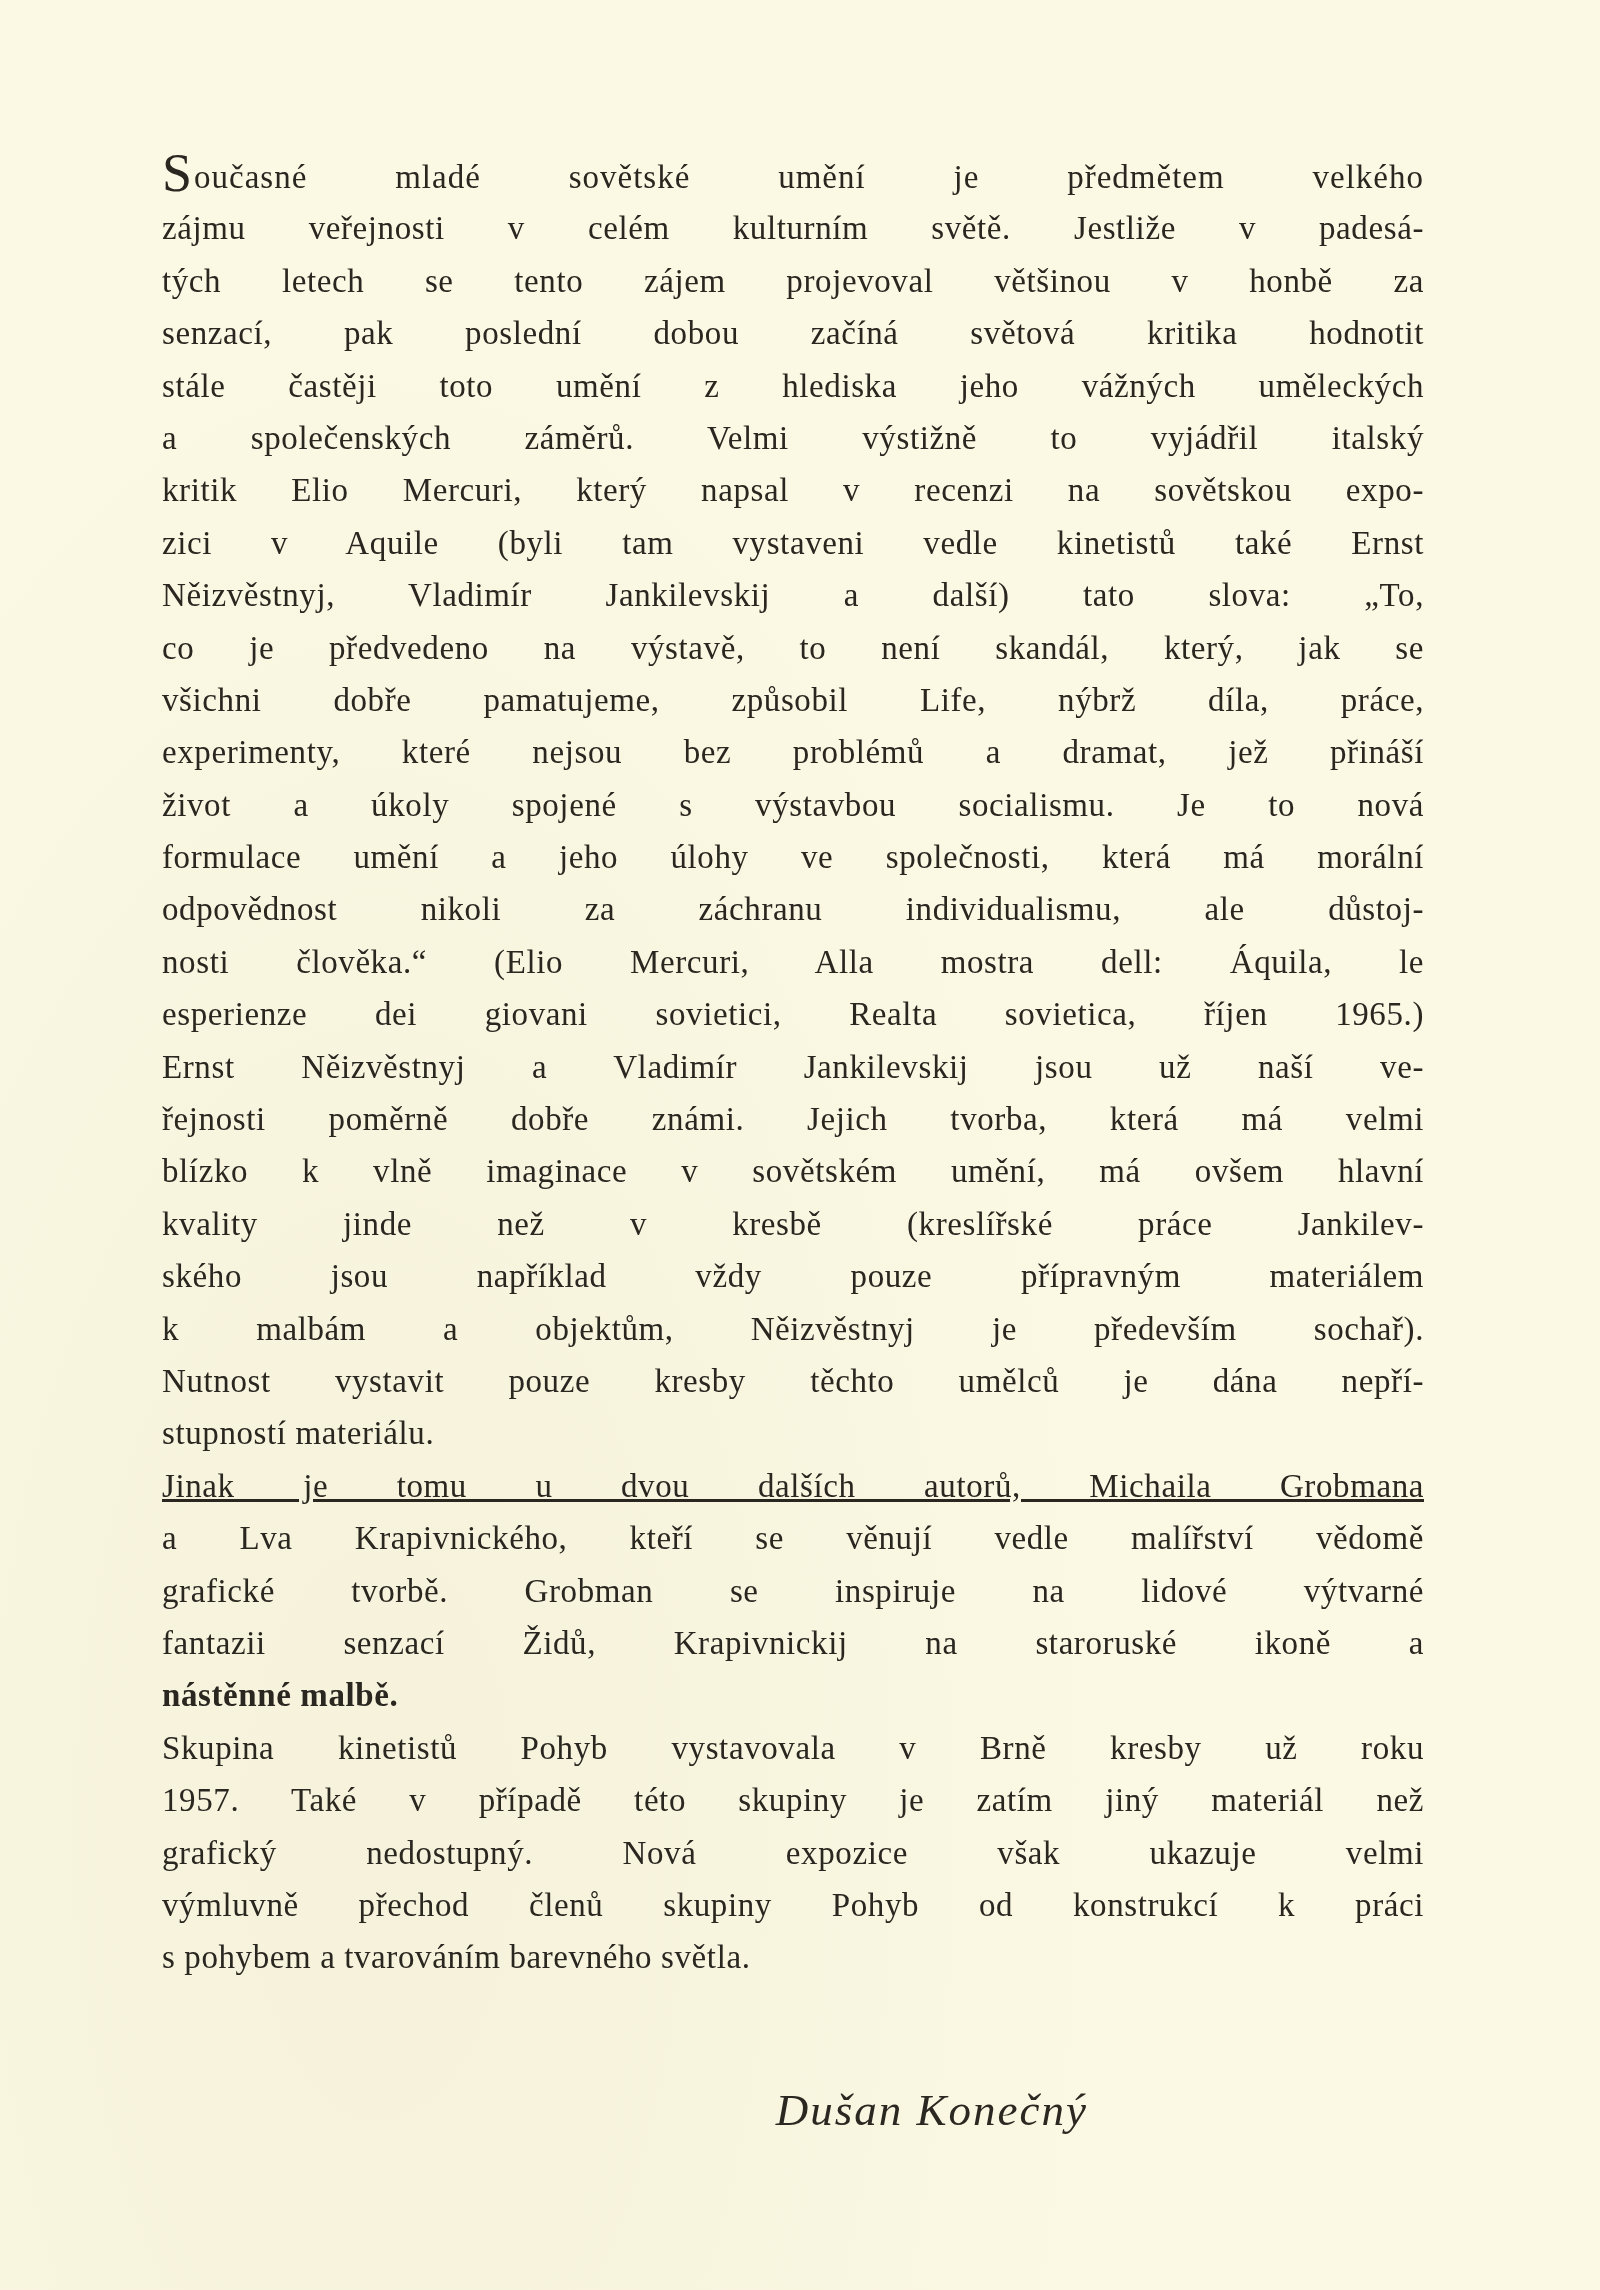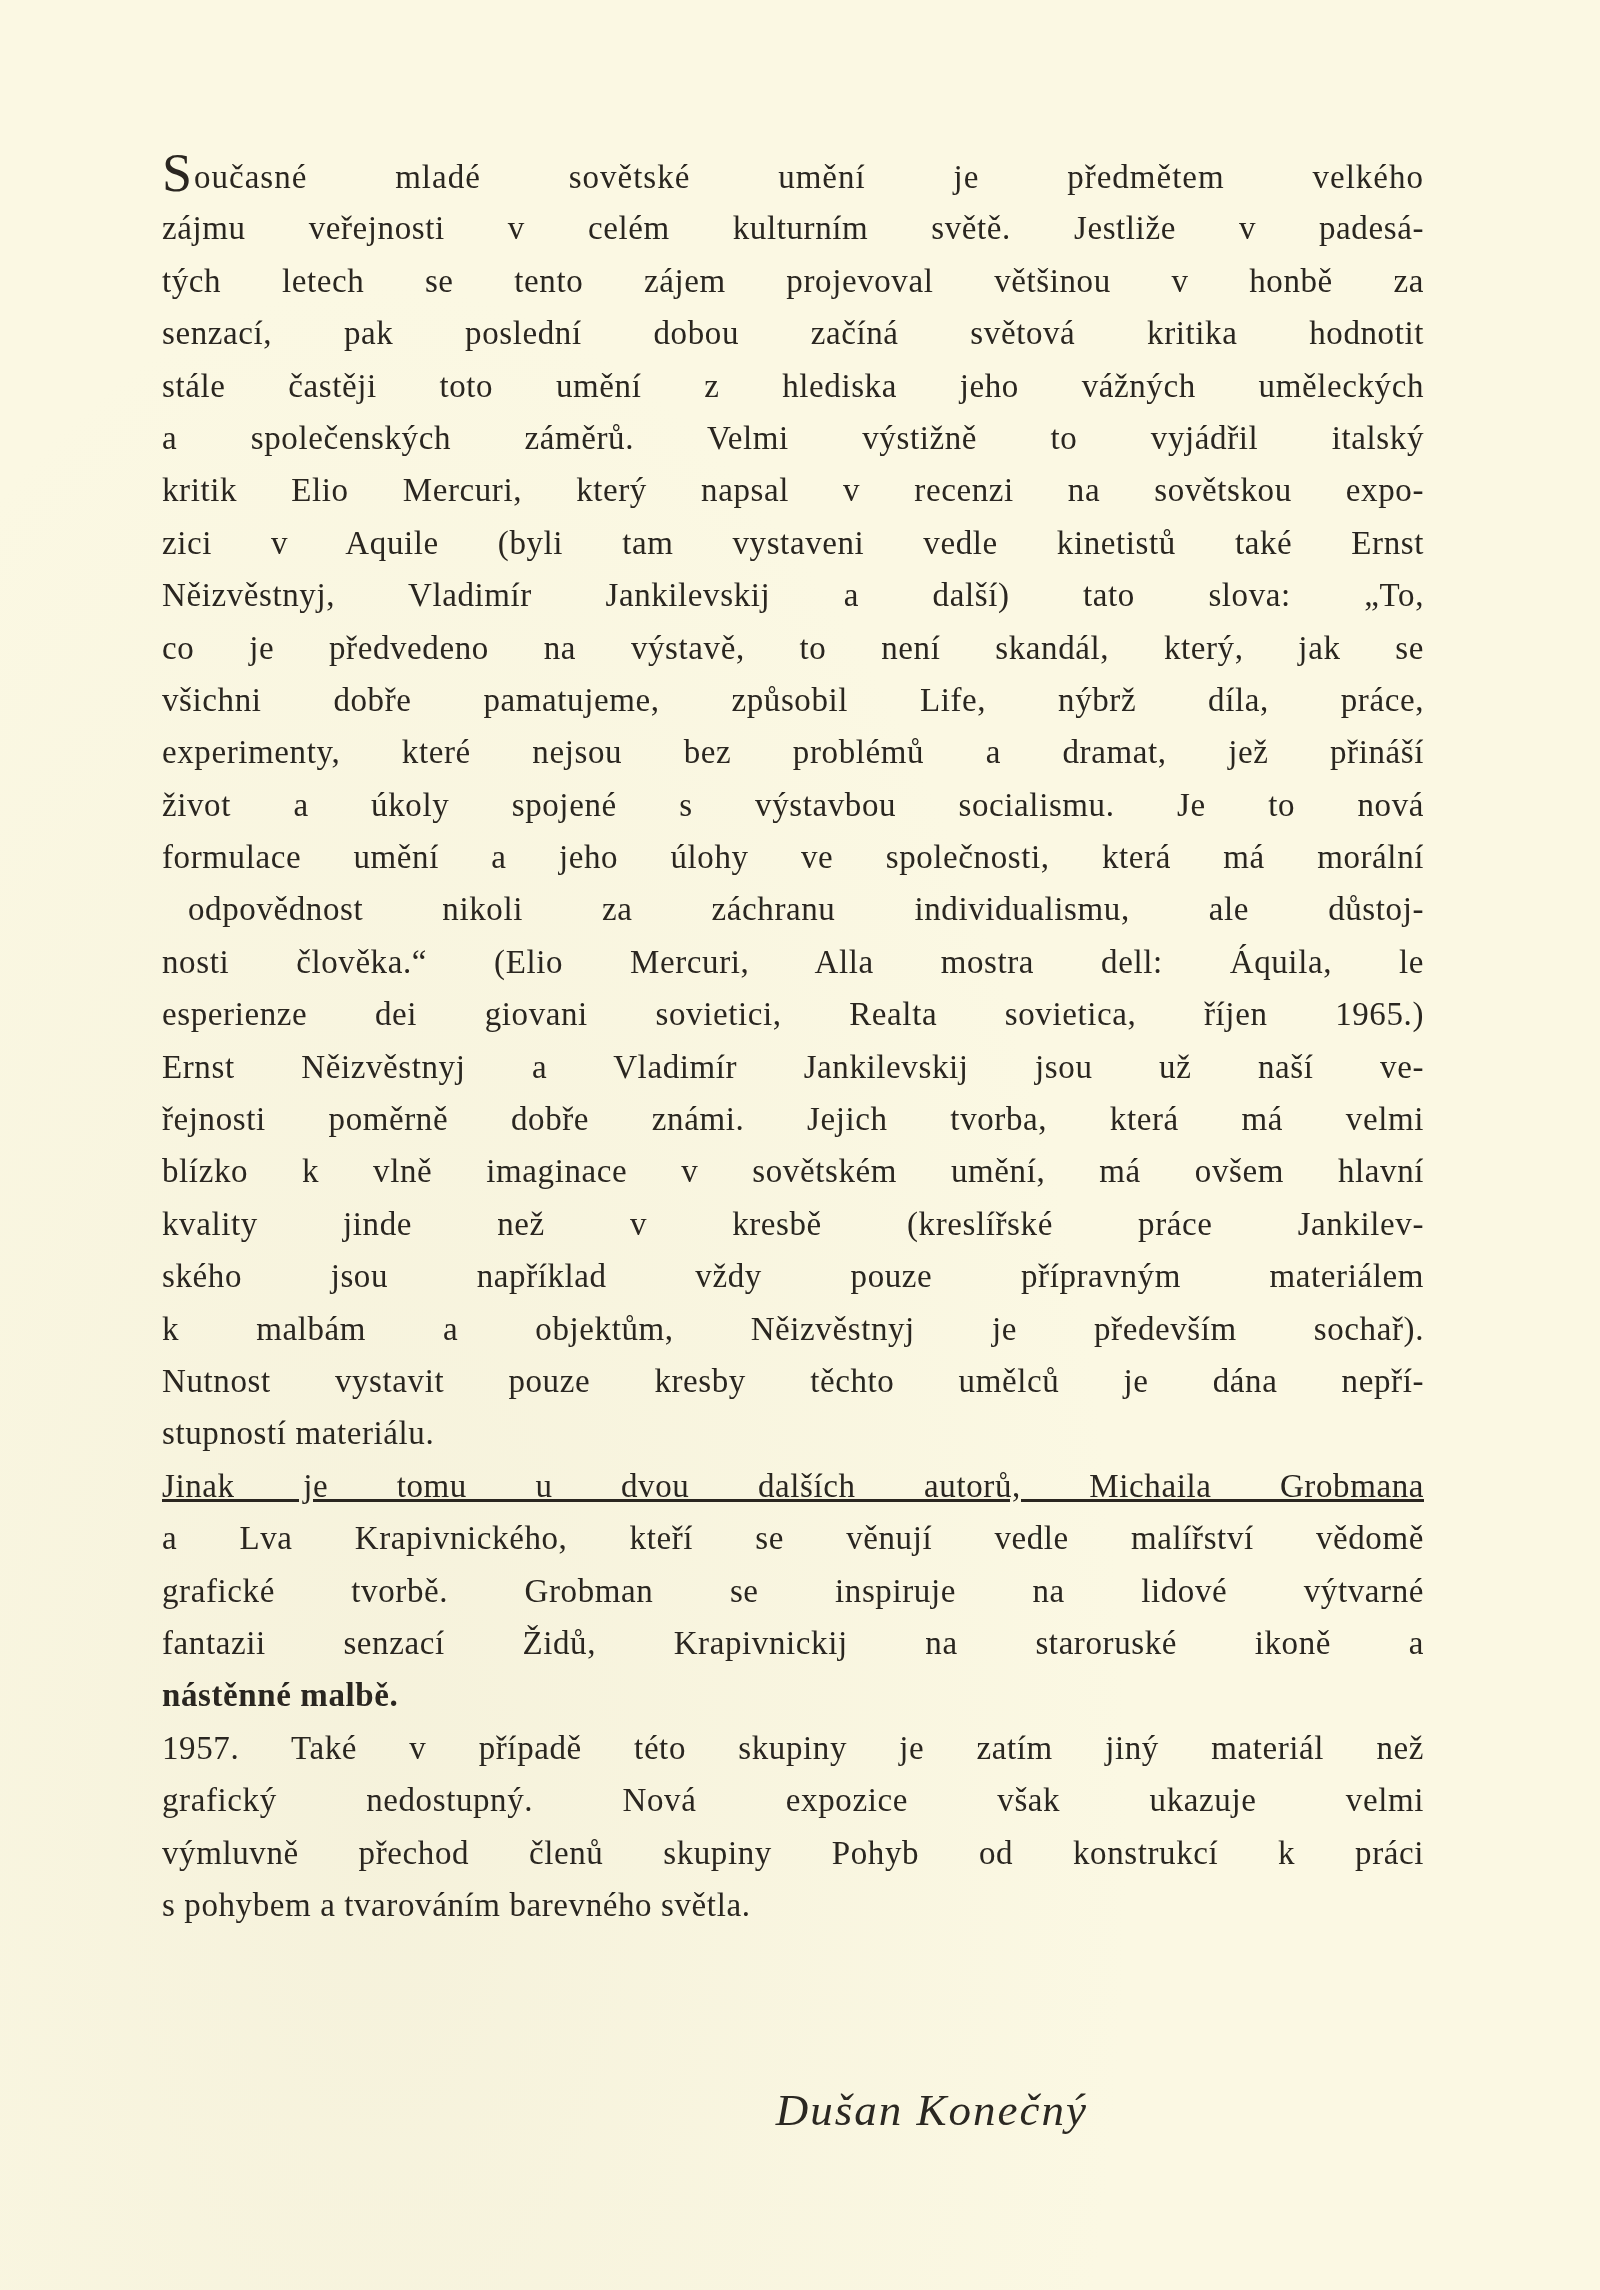--- a/index.html
+++ b/index.html
@@ -113,21 +113,21 @@
         <div class="line">
           <span class="txt" style="white-space: normal; display: block;">experimenty, které nejsou bez problémů a dramat, jež přináší</span>
         </div>
         <div class="line">
           <span class="txt" style="white-space: normal; display: block;">život a úkoly spojené s výstavbou socialismu. Je to nová</span>
         </div>
         <div class="line">
           <span class="txt" style="white-space: normal; display: block;">formulace umění a jeho úlohy ve společnosti, která má morální</span>
         </div>
         <div class="line">
-          <span class="txt" style="white-space: normal; display: block; margin-left: 26px;">odpovědnost nikoli za záchranu individualismu, ale důstoj-</span>
+          <span class="txt" style="white-space: normal; display: block;">odpovědnost nikoli za záchranu individualismu, ale důstoj-</span>
         </div>
         <div class="line">
           <span class="txt" style="white-space: normal; display: block;">nosti člověka.“ (Elio Mercuri, Alla mostra dell: Áquila, le</span>
         </div>
         <div class="line">
           <span class="txt" style="white-space: normal; display: block;">esperienze dei giovani sovietici, Realta sovietica, říjen 1965.)</span>
         </div>
         <div class="line">
           <span class="txt" style="white-space: normal; display: block;">Ernst Něizvěstnyj a Vladimír Jankilevskij jsou už naší ve-</span>
         </div>
@@ -161,20 +161,23 @@
         <div class="line">
           <span class="txt" style="white-space: normal; display: block;">grafické tvorbě. Grobman se inspiruje na lidové výtvarné</span>
         </div>
         <div class="line">
           <span class="txt" style="white-space: normal; display: block;">fantazii senzací Židů, Krapivnickij na staroruské ikoně a</span>
         </div>
         <div class="line last">
           <span class="txt" style="white-space: normal; display: block; font-weight: bold;">nástěnné malbě.</span>
         </div>
         <div class="line">
+          <span class="txt" style="white-space: normal; display: block;">Skupina kinetistů Pohyb vystavovala v Brně kresby už roku</span>
+        </div>
+        <div class="line">
           <span class="txt" style="white-space: normal; display: block;">1957. Také v případě této skupiny je zatím jiný materiál než</span>
         </div>
         <div class="line">
           <span class="txt" style="white-space: normal; display: block;">grafický nedostupný. Nová expozice však ukazuje velmi</span>
         </div>
         <div class="line">
           <span class="txt" style="white-space: normal; display: block;">výmluvně přechod členů skupiny Pohyb od konstrukcí k práci</span>
         </div>
         <div class="line last">
           <span class="txt" style="white-space: normal; display: block;">s pohybem a tvarováním barevného světla.</span>

